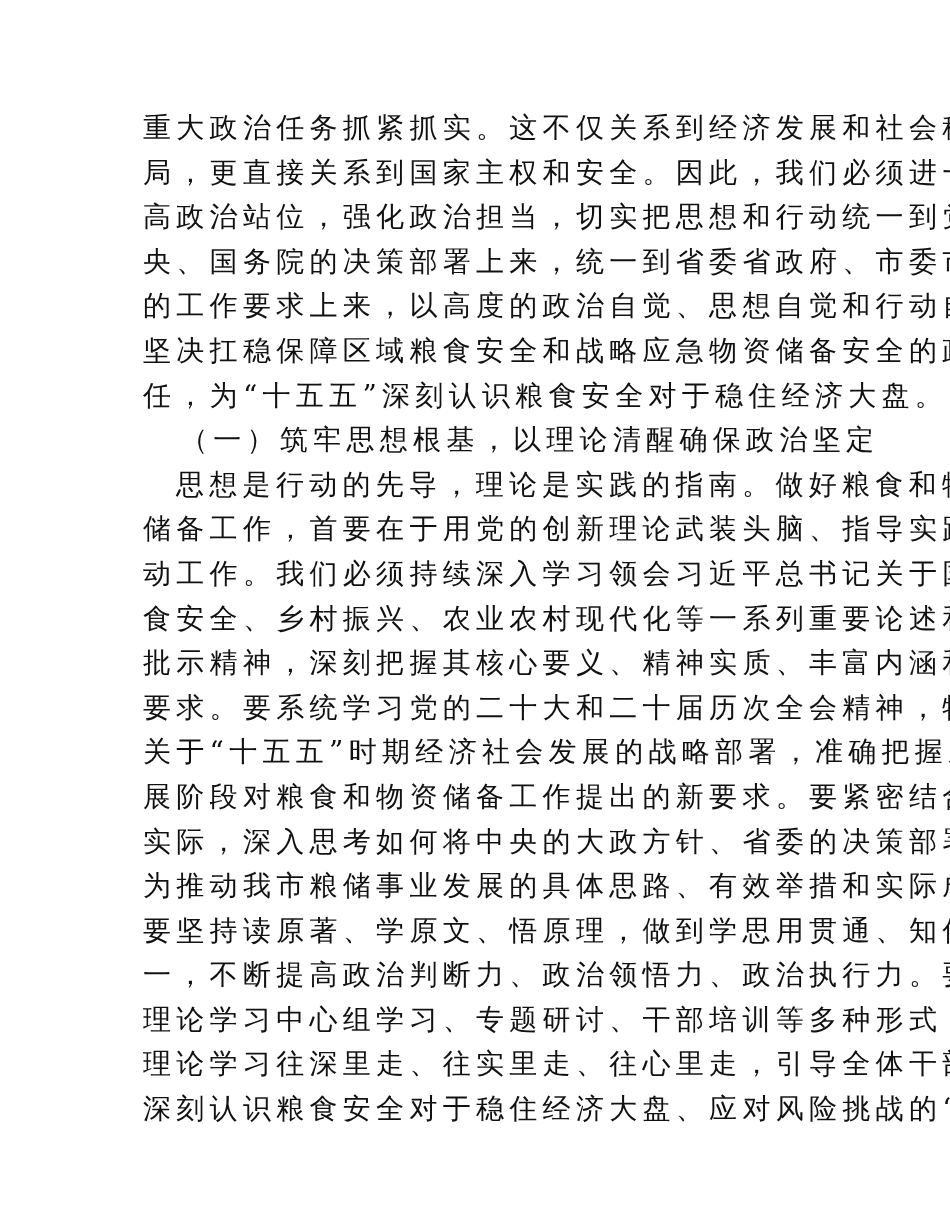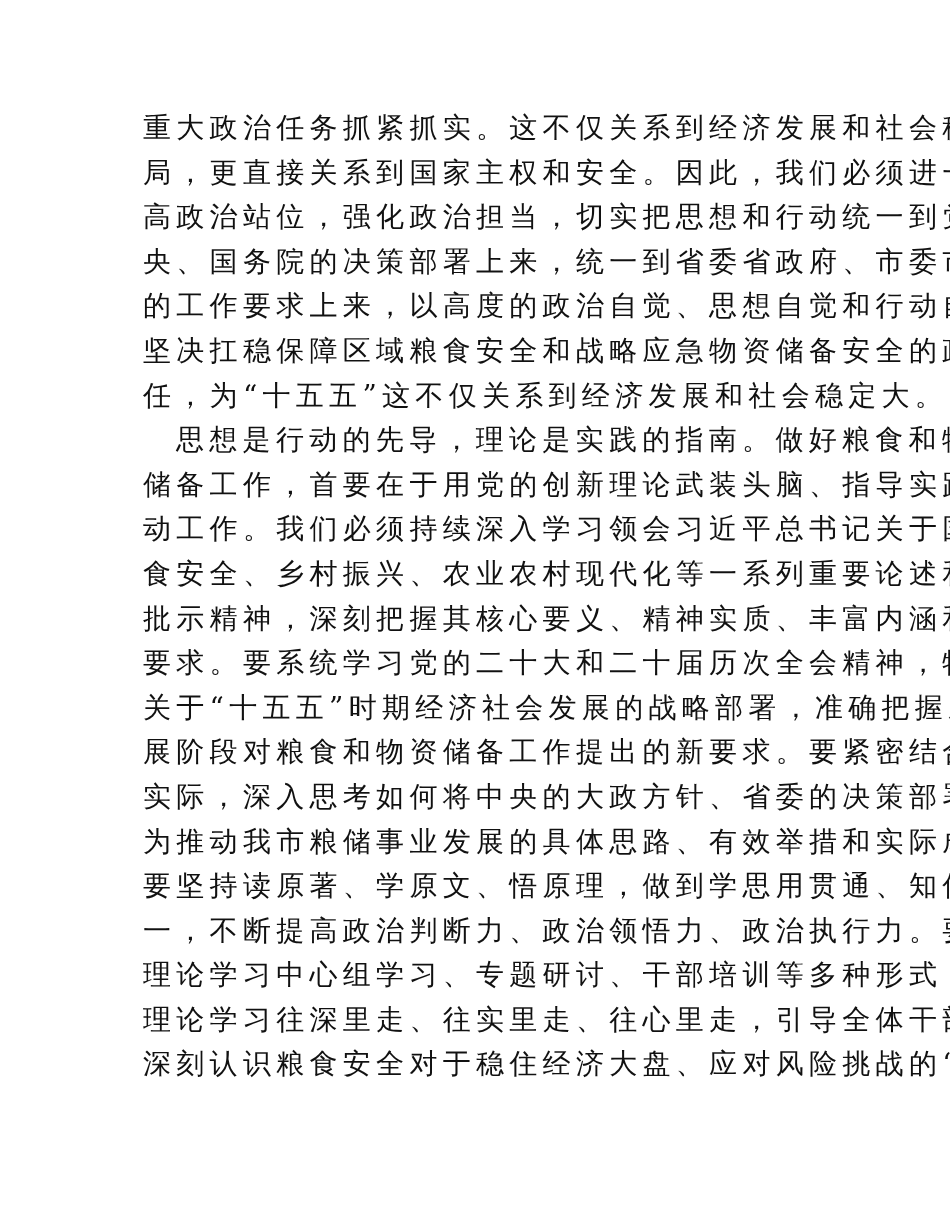--- a/index.html
+++ b/index.html
@@ -35,23 +35,24 @@
 <body>
 
 <div class="page">
   <div class="paragraph">
     <div class="line">重大政治任务抓紧抓实。这不仅关系到经济发展和社会稳定大</div>
     <div class="line">局，更直接关系到国家主权和安全。因此，我们必须进一步提</div>
     <div class="line">高政治站位，强化政治担当，切实把思想和行动统一到党中</div>
     <div class="line">央、国务院的决策部署上来，统一到省委省政府、市委市政府</div>
     <div class="line">的工作要求上来，以高度的政治自觉、思想自觉和行动自觉，</div>
     <div class="line">坚决扛稳保障区域粮食安全和战略应急物资储备安全的政治责</div>
-    <div class="line">任，为“十五五”这不仅关系到经济发展和社会稳定大。</div>
+    <div class="line">任，为“十五五”深刻认识粮食安全对于稳住经济大盘。</div>
   </div>
 
+  <div class="line heading-indent">（一）筑牢思想根基，以理论清醒确保政治坚定</div>
 
   <div class="paragraph">
     <div class="line indent">思想是行动的先导，理论是实践的指南。做好粮食和物资</div>
     <div class="line">储备工作，首要在于用党的创新理论武装头脑、指导实践、推</div>
     <div class="line">动工作。我们必须持续深入学习领会习近平总书记关于国家粮</div>
     <div class="line">食安全、乡村振兴、农业农村现代化等一系列重要论述和指示</div>
     <div class="line">批示精神，深刻把握其核心要义、精神实质、丰富内涵和实践</div>
     <div class="line">要求。要系统学习党的二十大和二十届历次全会精神，特别是</div>
     <div class="line">关于“十五五”时期经济社会发展的战略部署，准确把握新发</div>
     <div class="line">展阶段对粮食和物资储备工作提出的新要求。要紧密结合我市</div>

